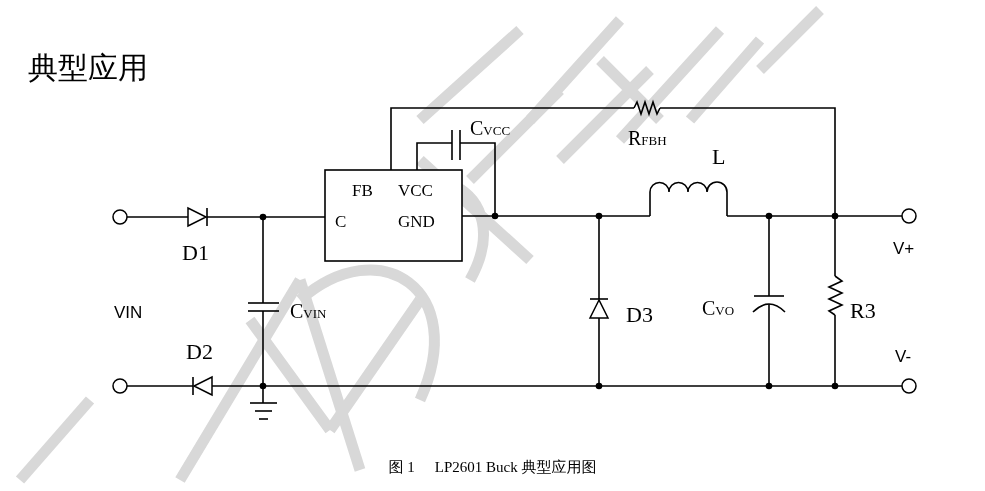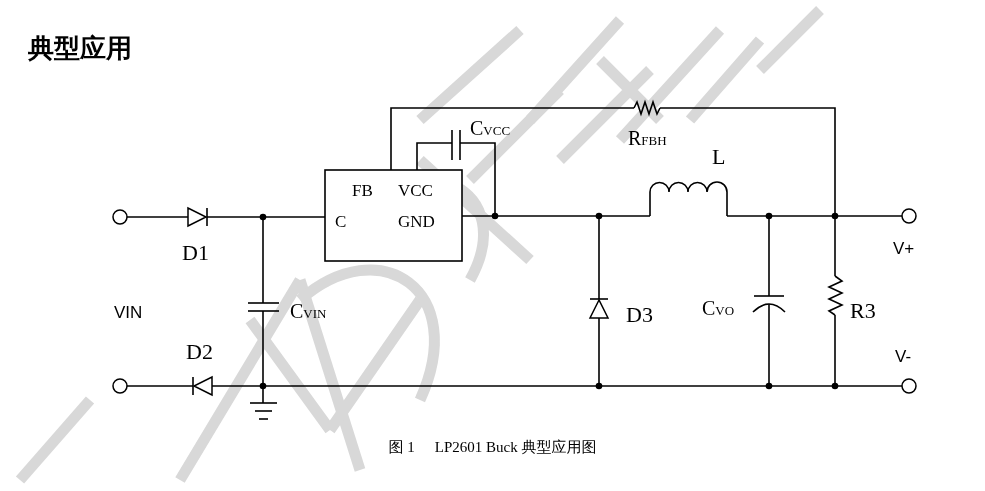--- a/index.html
+++ b/index.html
@@ -5,23 +5,23 @@
     html, body { margin: 0; padding: 0; background: #ffffff; }
     body { width: 985px; height: 491px; position: relative; overflow: hidden; }
     #canvas { position: absolute; left: 0; top: 0; }
     .wire { stroke: #000; stroke-width: 1.6; fill: none; }
     .thin { stroke: #000; stroke-width: 1.3; fill: none; }
     .dot { fill: #000; }
     .term { fill: #fff; stroke: #000; stroke-width: 1.5; }
     .serif { font-family: "Liberation Serif", "DejaVu Serif", serif; fill: #000; }
     .sans { font-family: "Liberation Sans", "DejaVu Sans", sans-serif; fill: #000; }
     .wm { fill: none; stroke: #d4d4d4; stroke-width: 11; stroke-linecap: butt; }
-    .heading { position: absolute; left: 28px; top: 31px; font-family: "DejaVu Sans", sans-serif;
-               font-size: 26px; font-weight: bold; color: #000; letter-spacing: 0px; }
-    .caption { position: absolute; left: 0; width: 985px; top: 438px; text-align: center;
+    .heading { position: absolute; left: 28px; top: 48px; font-family: "DejaVu Sans", sans-serif;
+               font-size: 30px; font-weight: normal; color: #000; letter-spacing: 0px; }
+    .caption { position: absolute; left: 0; width: 985px; top: 458px; text-align: center;
                font-family: "Liberation Serif", "DejaVu Serif", serif; font-size: 15px; color: #000; }
     .caption .gap { display: inline-block; width: 20px; }
   </style>
 </head>
 <body>
 
 <div class="heading">典型应用</div>
 
 <svg id="canvas" width="985" height="491" viewBox="0 0 985 491">
 

